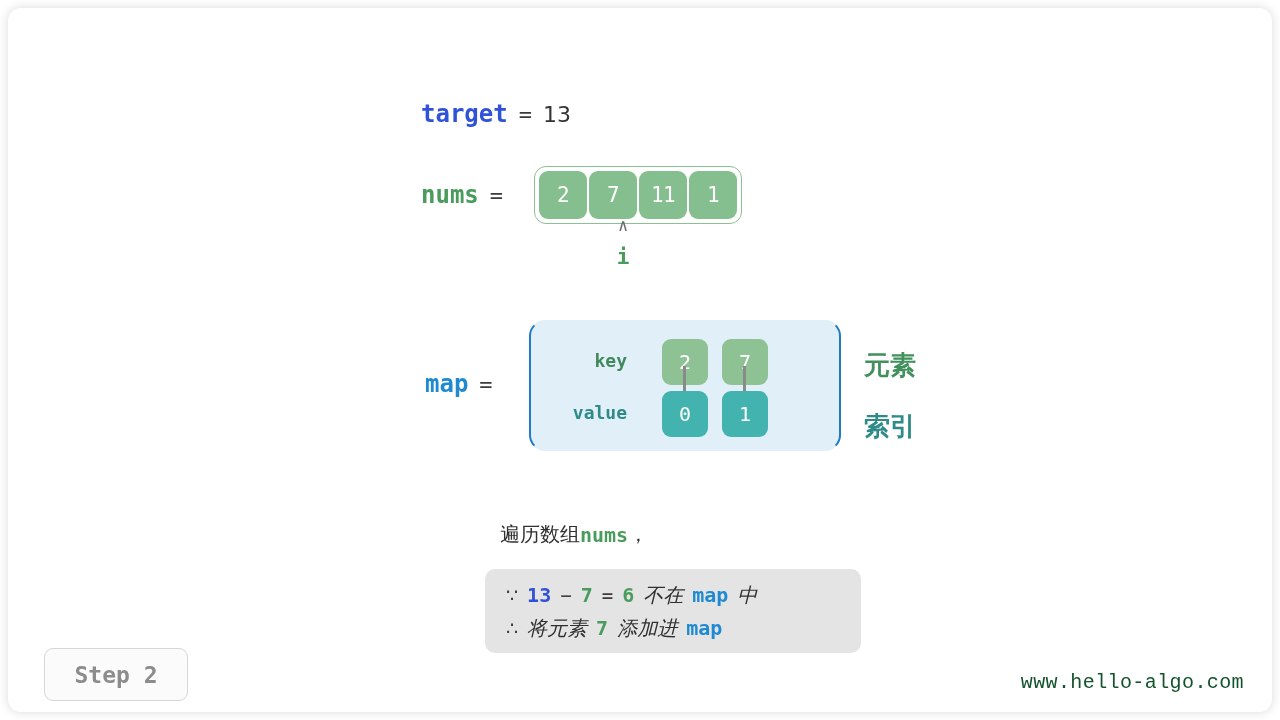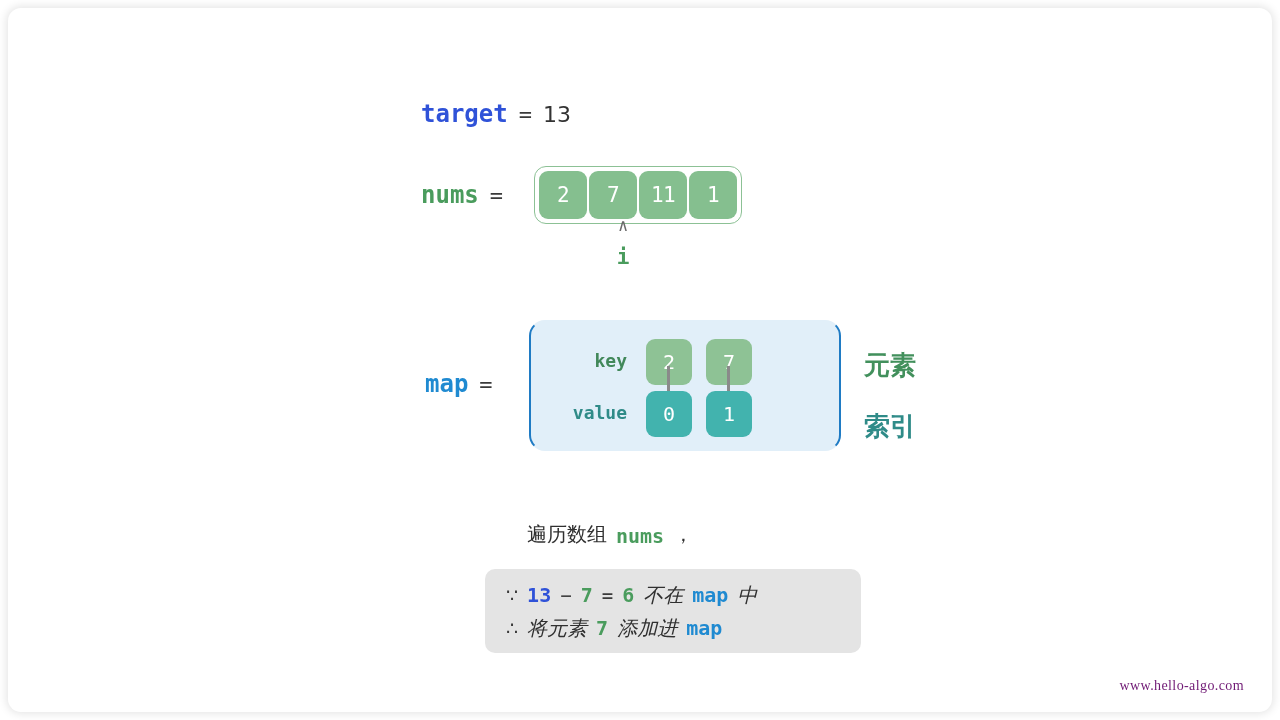--- a/index.html
+++ b/index.html
@@ -126,20 +126,21 @@
     left: 521px;
     top: 312px;
     width: 312px;
     height: 131px;
     background: #e1eff9;
     border: 2.4px solid #1f7bc4;
     border-top-color: transparent;
     border-bottom-color: transparent;
     border-radius: 16px;
     box-sizing: border-box;
+    padding-left: 16px;
   }
   #map-inner {
     position: relative;
     width: 100%;
     height: 100%;
   }
   .map-rowlabel {
     position: absolute;
     font-family: "DejaVu Sans Mono", monospace;
     font-weight: bold;
@@ -200,28 +201,27 @@
     font-weight: bold;
     font-size: 26px;
     white-space: nowrap;
   }
   #legend .l0 { color: #42905c; margin-bottom: 26px; }
   #legend .l1 { color: #2f8b88; }
 
   
   #caption {
     position: absolute;
-    left: 519px;
+    left: 492px;
     top: 513px;
     font-size: 20px;
     color: #303030;
     white-space: nowrap;
     display: flex;
-    align-items: flex-end;
-    gap: 9px;
+    align-items: center;
   }
   #caption .hl { font-family: "DejaVu Sans Mono", monospace; font-weight: bold; color: #4a9c5d; font-size: 20px; }
   #caption .pun { color: #303030; }
 
   
   #note {
     position: absolute;
     left: 477px;
     top: 561px;
     width: 376px;
@@ -265,23 +265,23 @@
     font-size: 23px;
     color: #8c8c8c;
     box-sizing: border-box;
   }
 
   
   #watermark {
     position: absolute;
     right: 28px;
     bottom: 18px;
-    font-family: Liberation Serif, serif;
-    font-size: 14px;
-    color: #701a75;
+    font-family: Liberation Mono, monospace;
+    font-size: 20px;
+    color: #14532d;
     letter-spacing: 0.4px;
   }
 </style>
 </head>
 <body>
 
 <div id="canvas">
 
   <div id="target-row">
     <span class="mono k c-blue-dark">target</span>
@@ -354,16 +354,17 @@
     </div>
     <div class="note-line">
       <span class="sym">∴</span>
       <span class="tx">将元素</span>
       <span class="num-g">7</span>
       <span class="tx">添加进</span>
       <span class="var-b">map</span>
     </div>
   </div>
 
+  <div id="step">Step 2</div>
 
   <div id="watermark">www.hello-algo.com</div>
 
 </div>
 
 </body></html>

